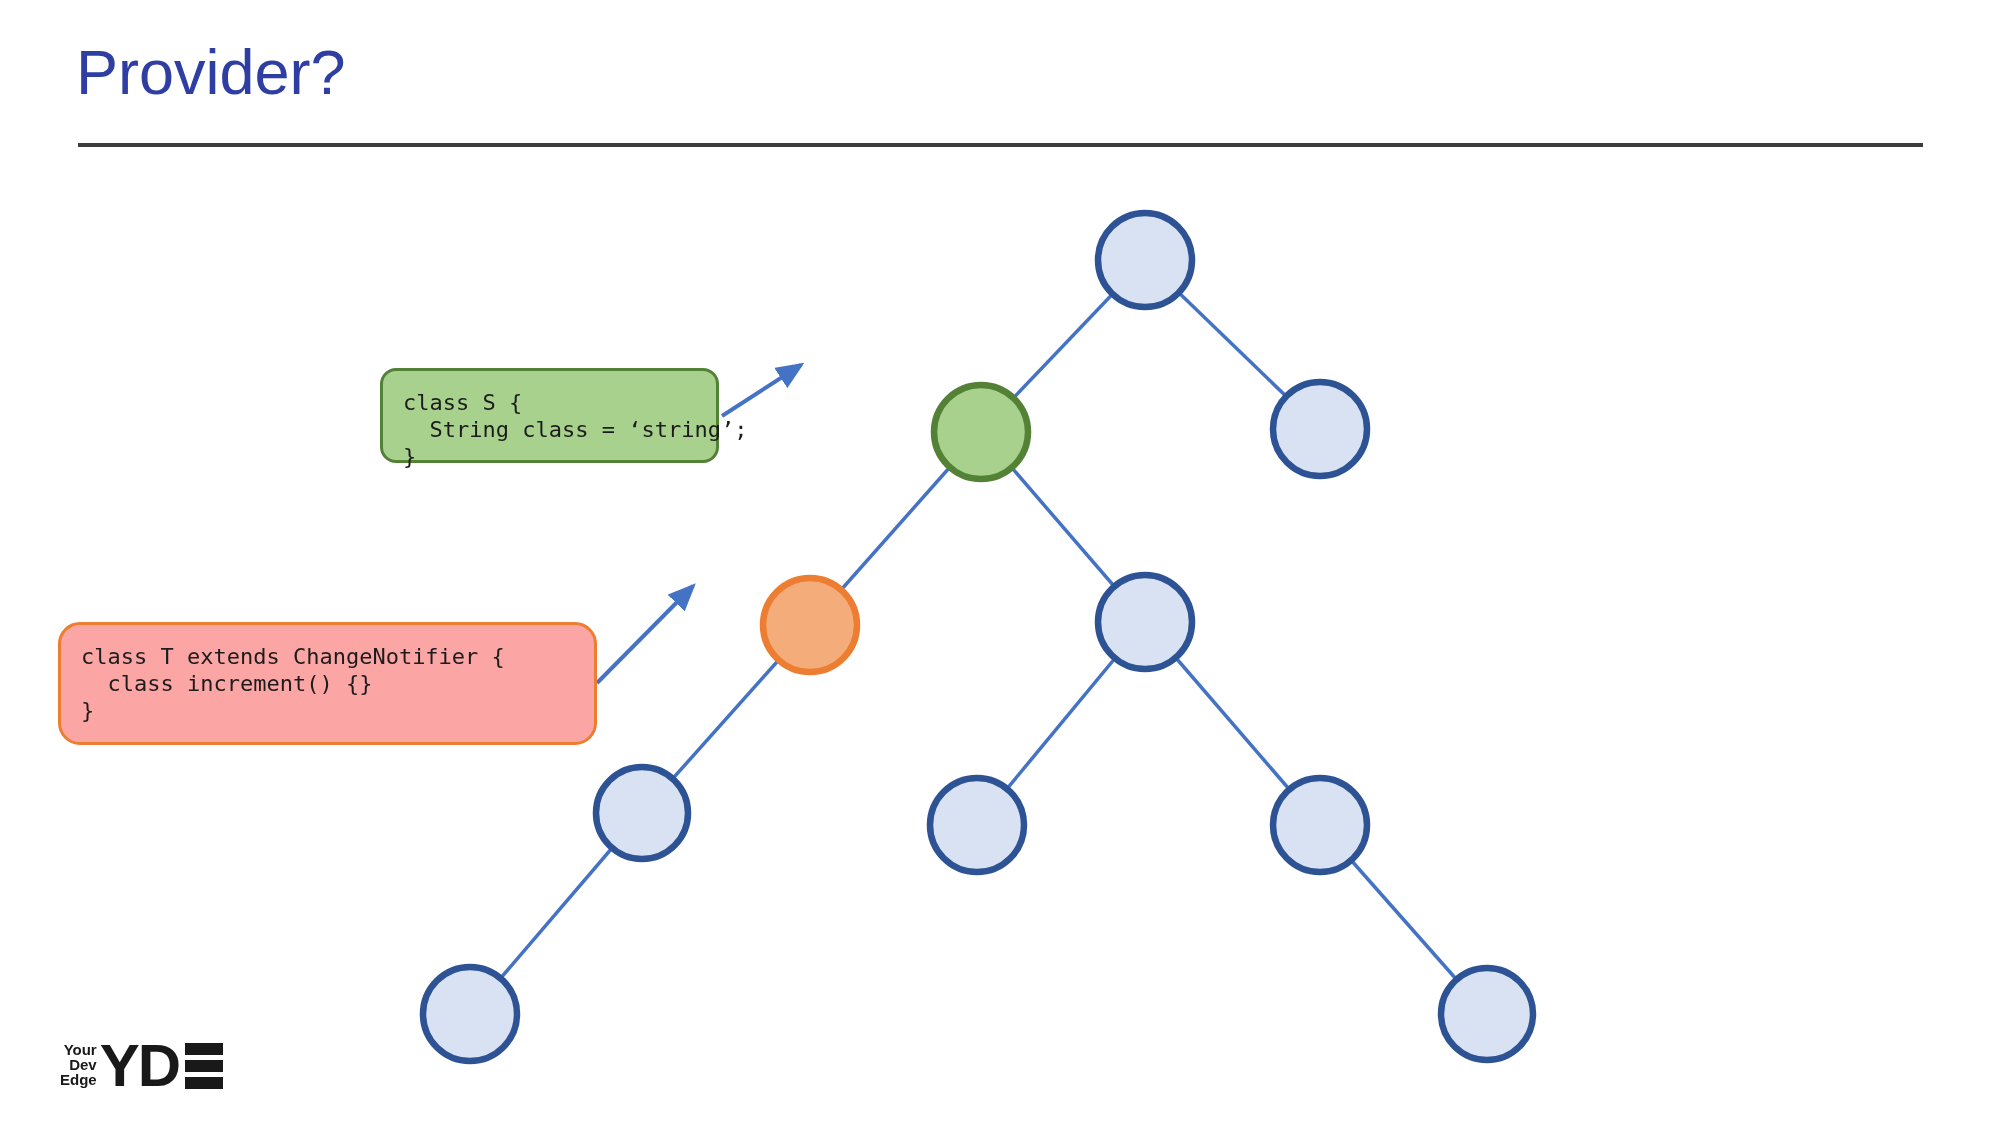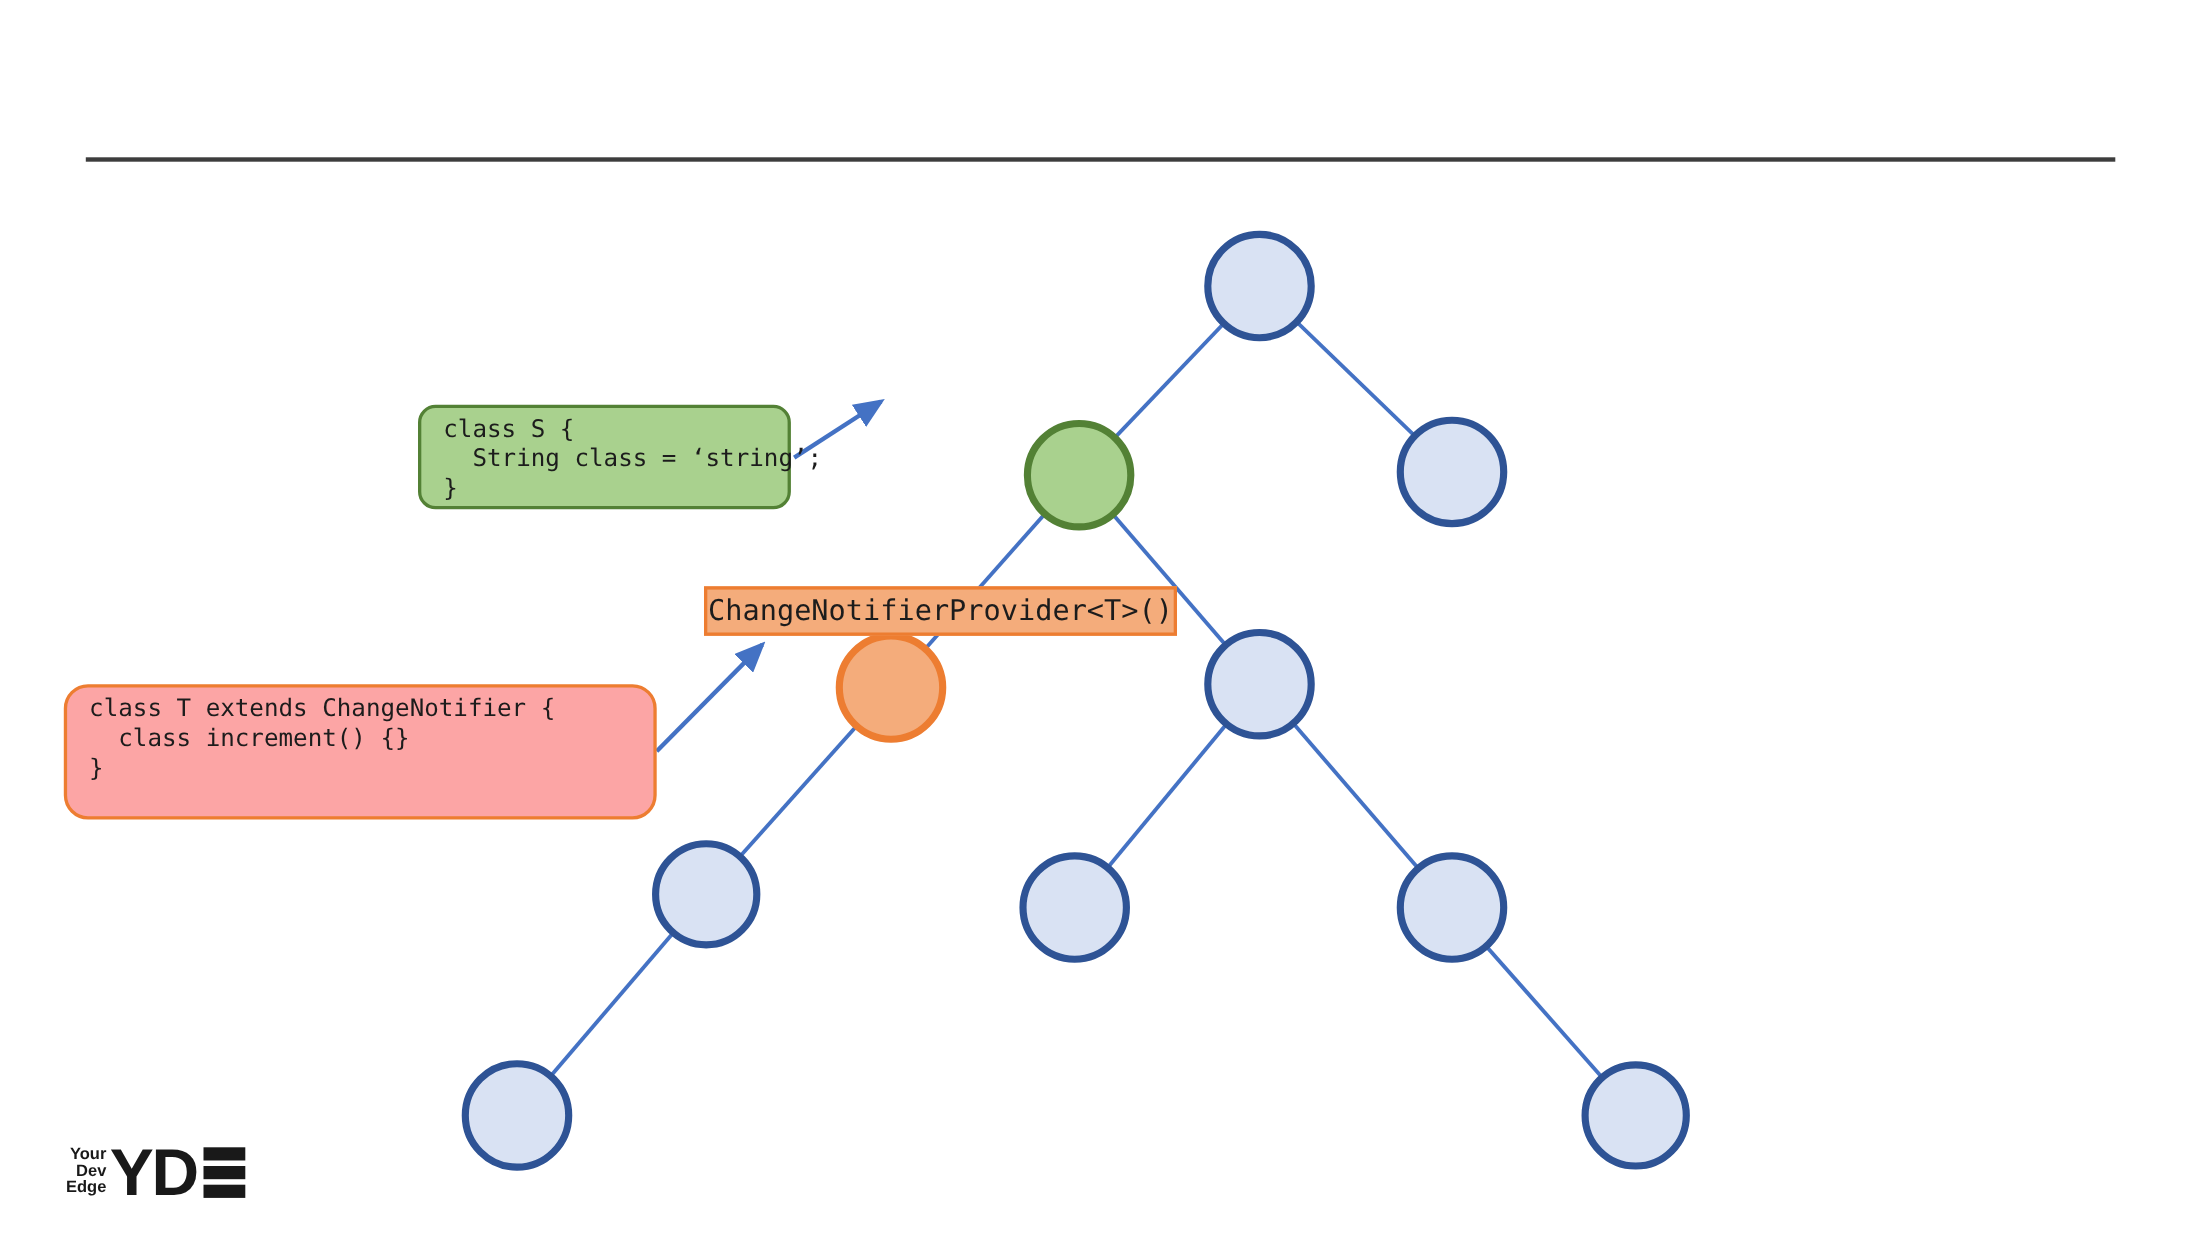--- a/index.html
+++ b/index.html
@@ -23,21 +23,21 @@
     font-size:26px; color:#1c1c1c; white-space:pre;
   }
   .label-green  { left:808px; top:337px; width:215px; height:46px;
                   background:#A9D18E; border:3px solid #538135; }
   .label-orange { left:640px; top:533px; width:430px; height:45px;
                   background:#F4AC7B; border:3px solid #ED7D31; }
   .codebox {
     position:absolute; box-sizing:border-box;
     font-family:"DejaVu Sans Mono","Liberation Mono",monospace;
     font-size:22px; line-height:27px; color:#1c1c1c;
-    padding:6px 0 0 20px;
+    padding:18px 0 0 20px;
   }
   .codebox .code-line { white-space:pre; }
   .codebox-green  { left:380px; top:368px; width:339px; height:95px;
                     background:#A9D18E; border:3.5px solid #538135; border-radius:16px; }
   .codebox-orange { left:58px;  top:622px; width:539px; height:123px;
                     background:#fca5a5; border:3.5px solid #ED7D31; border-radius:22px; }
   .logo { position:absolute; left:60px; top:1042px; display:flex; }
   .logo-words {
     display:flex; flex-direction:column; align-items:flex-end;
     font-weight:700; font-size:15px; line-height:15px; color:#191919; margin-right:3px;
@@ -48,20 +48,21 @@
   }
   .letter-e { display:flex; flex-direction:column; justify-content:space-between;
               height:46px; margin-left:6px; }
   .ebar { width:38px; height:12px; background:#191919; }
 </style>
 </head>
 <body>
 
 <div class="slide">
 
+  <div class="title">Provider?</div>
   <div class="rule"></div>
 
   <svg class="tree" width="2000" height="1125" viewBox="0 0 2000 1125">
     <defs>
       <marker id="arrowhead" markerWidth="7" markerHeight="6" refX="6" refY="3" orient="auto" markerUnits="strokeWidth">
         <path id="arrowhead-path" d="M0,0 L7,3 L0,6 Z" fill="#4472C4"></path>
       </marker>
     </defs>
     <g id="edges-layer">
         <line x1="1145" y1="260" x2="981" y2="432" stroke="#4472C4" stroke-width="3.5"></line>
@@ -86,21 +87,20 @@
         <circle cx="470" cy="1014" r="47" fill="#D9E2F3" stroke="#2E5395" stroke-width="6.5"></circle>
         <circle cx="1487" cy="1014" r="46" fill="#D9E2F3" stroke="#2E5395" stroke-width="6.5"></circle>
       </g>
     <g id="arrows-layer">
         <line x1="722" y1="416" x2="801" y2="365" stroke="#4472C4" stroke-width="4" marker-end="url(#arrowhead)"></line>
         <line x1="597" y1="683" x2="693" y2="586" stroke="#4472C4" stroke-width="4" marker-end="url(#arrowhead)"></line>
       </g>
   </svg>
 
 
-  <div class="label label-orange">ChangeNotifierProvider&lt;T&gt;()</div>
 
   <div class="codebox codebox-green">
     <div class="code-line">class S {</div>
     <div class="code-line">  String class = ‘string’;</div>
     <div class="code-line">}</div>
   </div>
 
   <div class="codebox codebox-orange">
     <div class="code-line">class T extends ChangeNotifier {</div>
     <div class="code-line">  class increment() {}</div>

